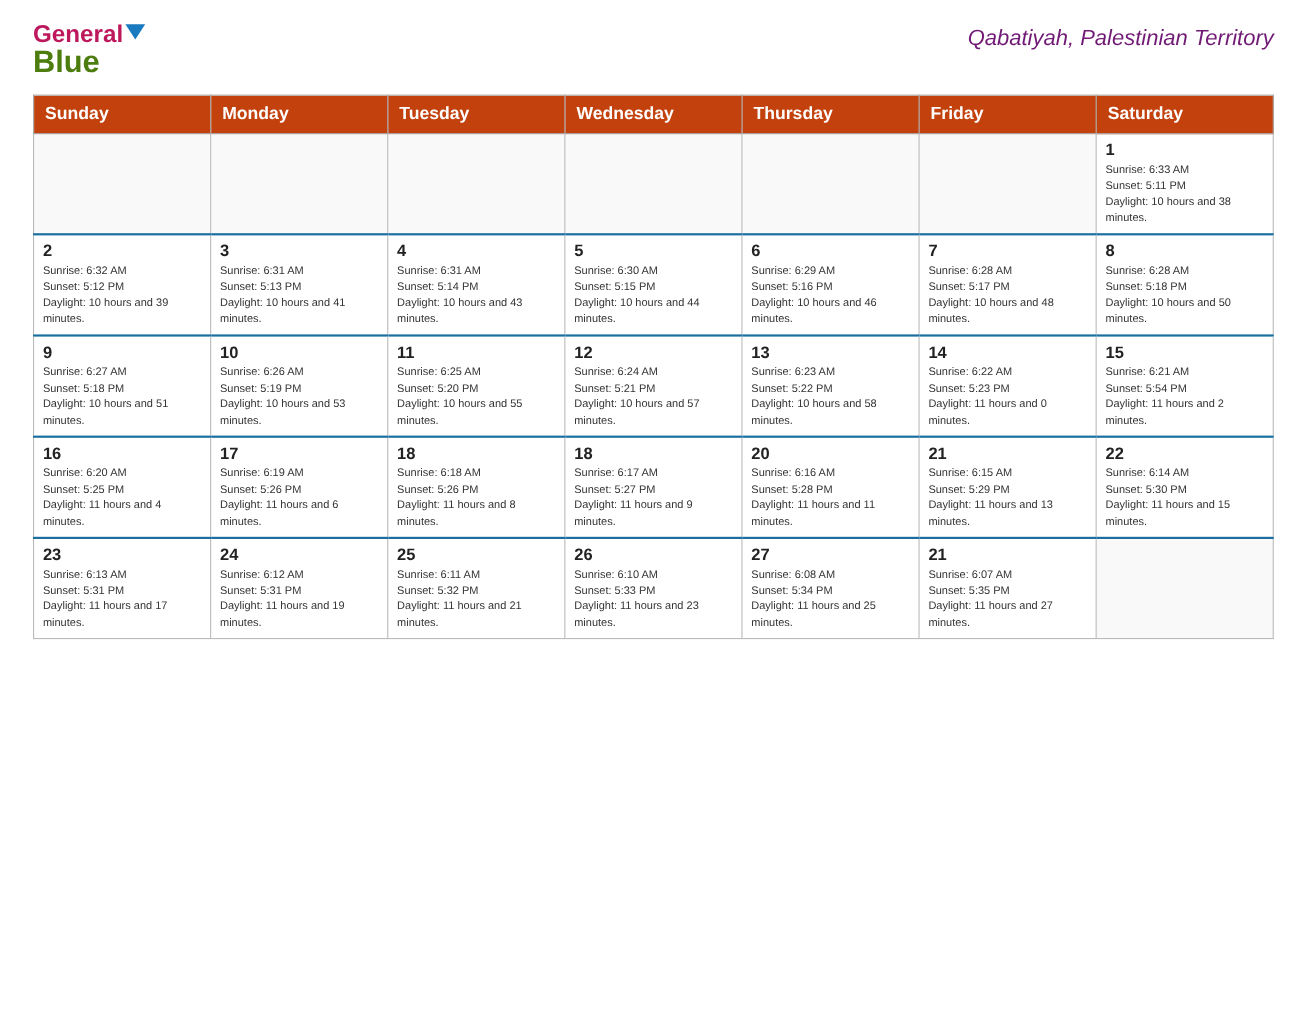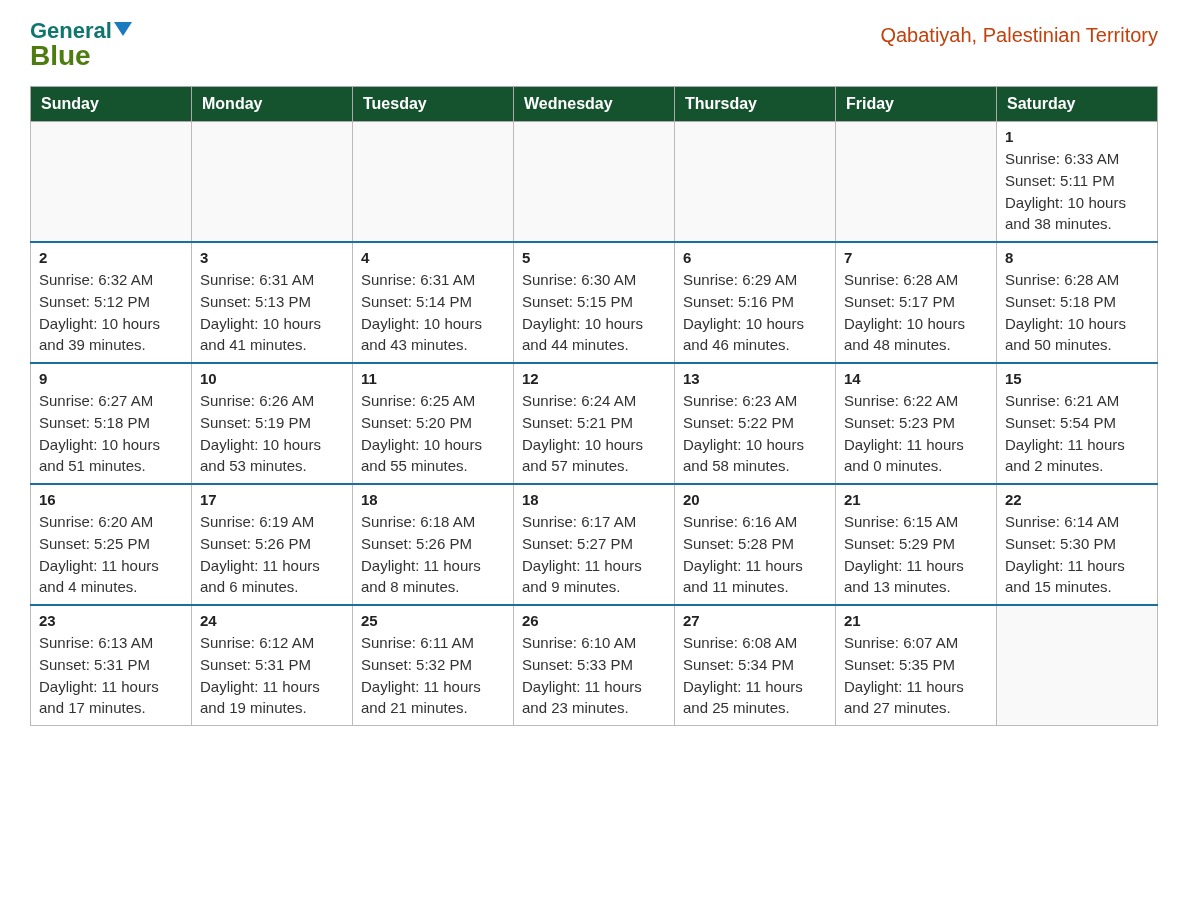--- a/index.html
+++ b/index.html
@@ -16,21 +16,21 @@
       margin-bottom: 16px;
     }
     .logo {
       display: flex;
       flex-direction: column;
       align-items: flex-start;
     }
     .logo-text-general {
       font-size: 22px;
       font-weight: bold;
-      color: #0f766e;
+      color: #be185d;
       line-height: 1;
     }
     .logo-text-blue {
       font-size: 28px;
       font-weight: bold;
       color: #4d7c0f;
       line-height: 1;
     }
     .logo-triangle {
       display: inline-block;
@@ -48,29 +48,30 @@
       text-align: right;
     }
     .month-title {
       font-size: 46px;
       font-weight: bold;
       color: #222;
       line-height: 1.1;
     }
     .location-title {
       font-size: 20px;
-      color: #c2410c;
+      color: #701a75;
       margin-top: 4px;
+      font-style: italic;
     }
     .calendar {
       width: 100%;
       border-collapse: collapse;
     }
     .calendar th {
-      background: #14532d;
+      background: #c2410c;
       color: #fff;
       font-size: 16px;
       font-weight: bold;
       padding: 8px 10px;
       text-align: left;
       border: 1px solid #aaa;
     }
     .calendar td {
       border: 1px solid #bbb;
       vertical-align: top;
@@ -80,21 +81,21 @@
       font-size: 13px;
       color: #333;
     }
     .day-number {
       font-size: 15px;
       font-weight: bold;
       color: #222;
       margin-bottom: 3px;
     }
     .day-info {
-      font-size: 15px;
+      font-size: 10px;
       color: #333;
       line-height: 1.45;
     }
     .empty-cell {
       background: #f9f9f9;
     }
     .week-row td {
       border-top: 2px solid #1a6fa0;
     }
     .week-row:first-of-type td {

